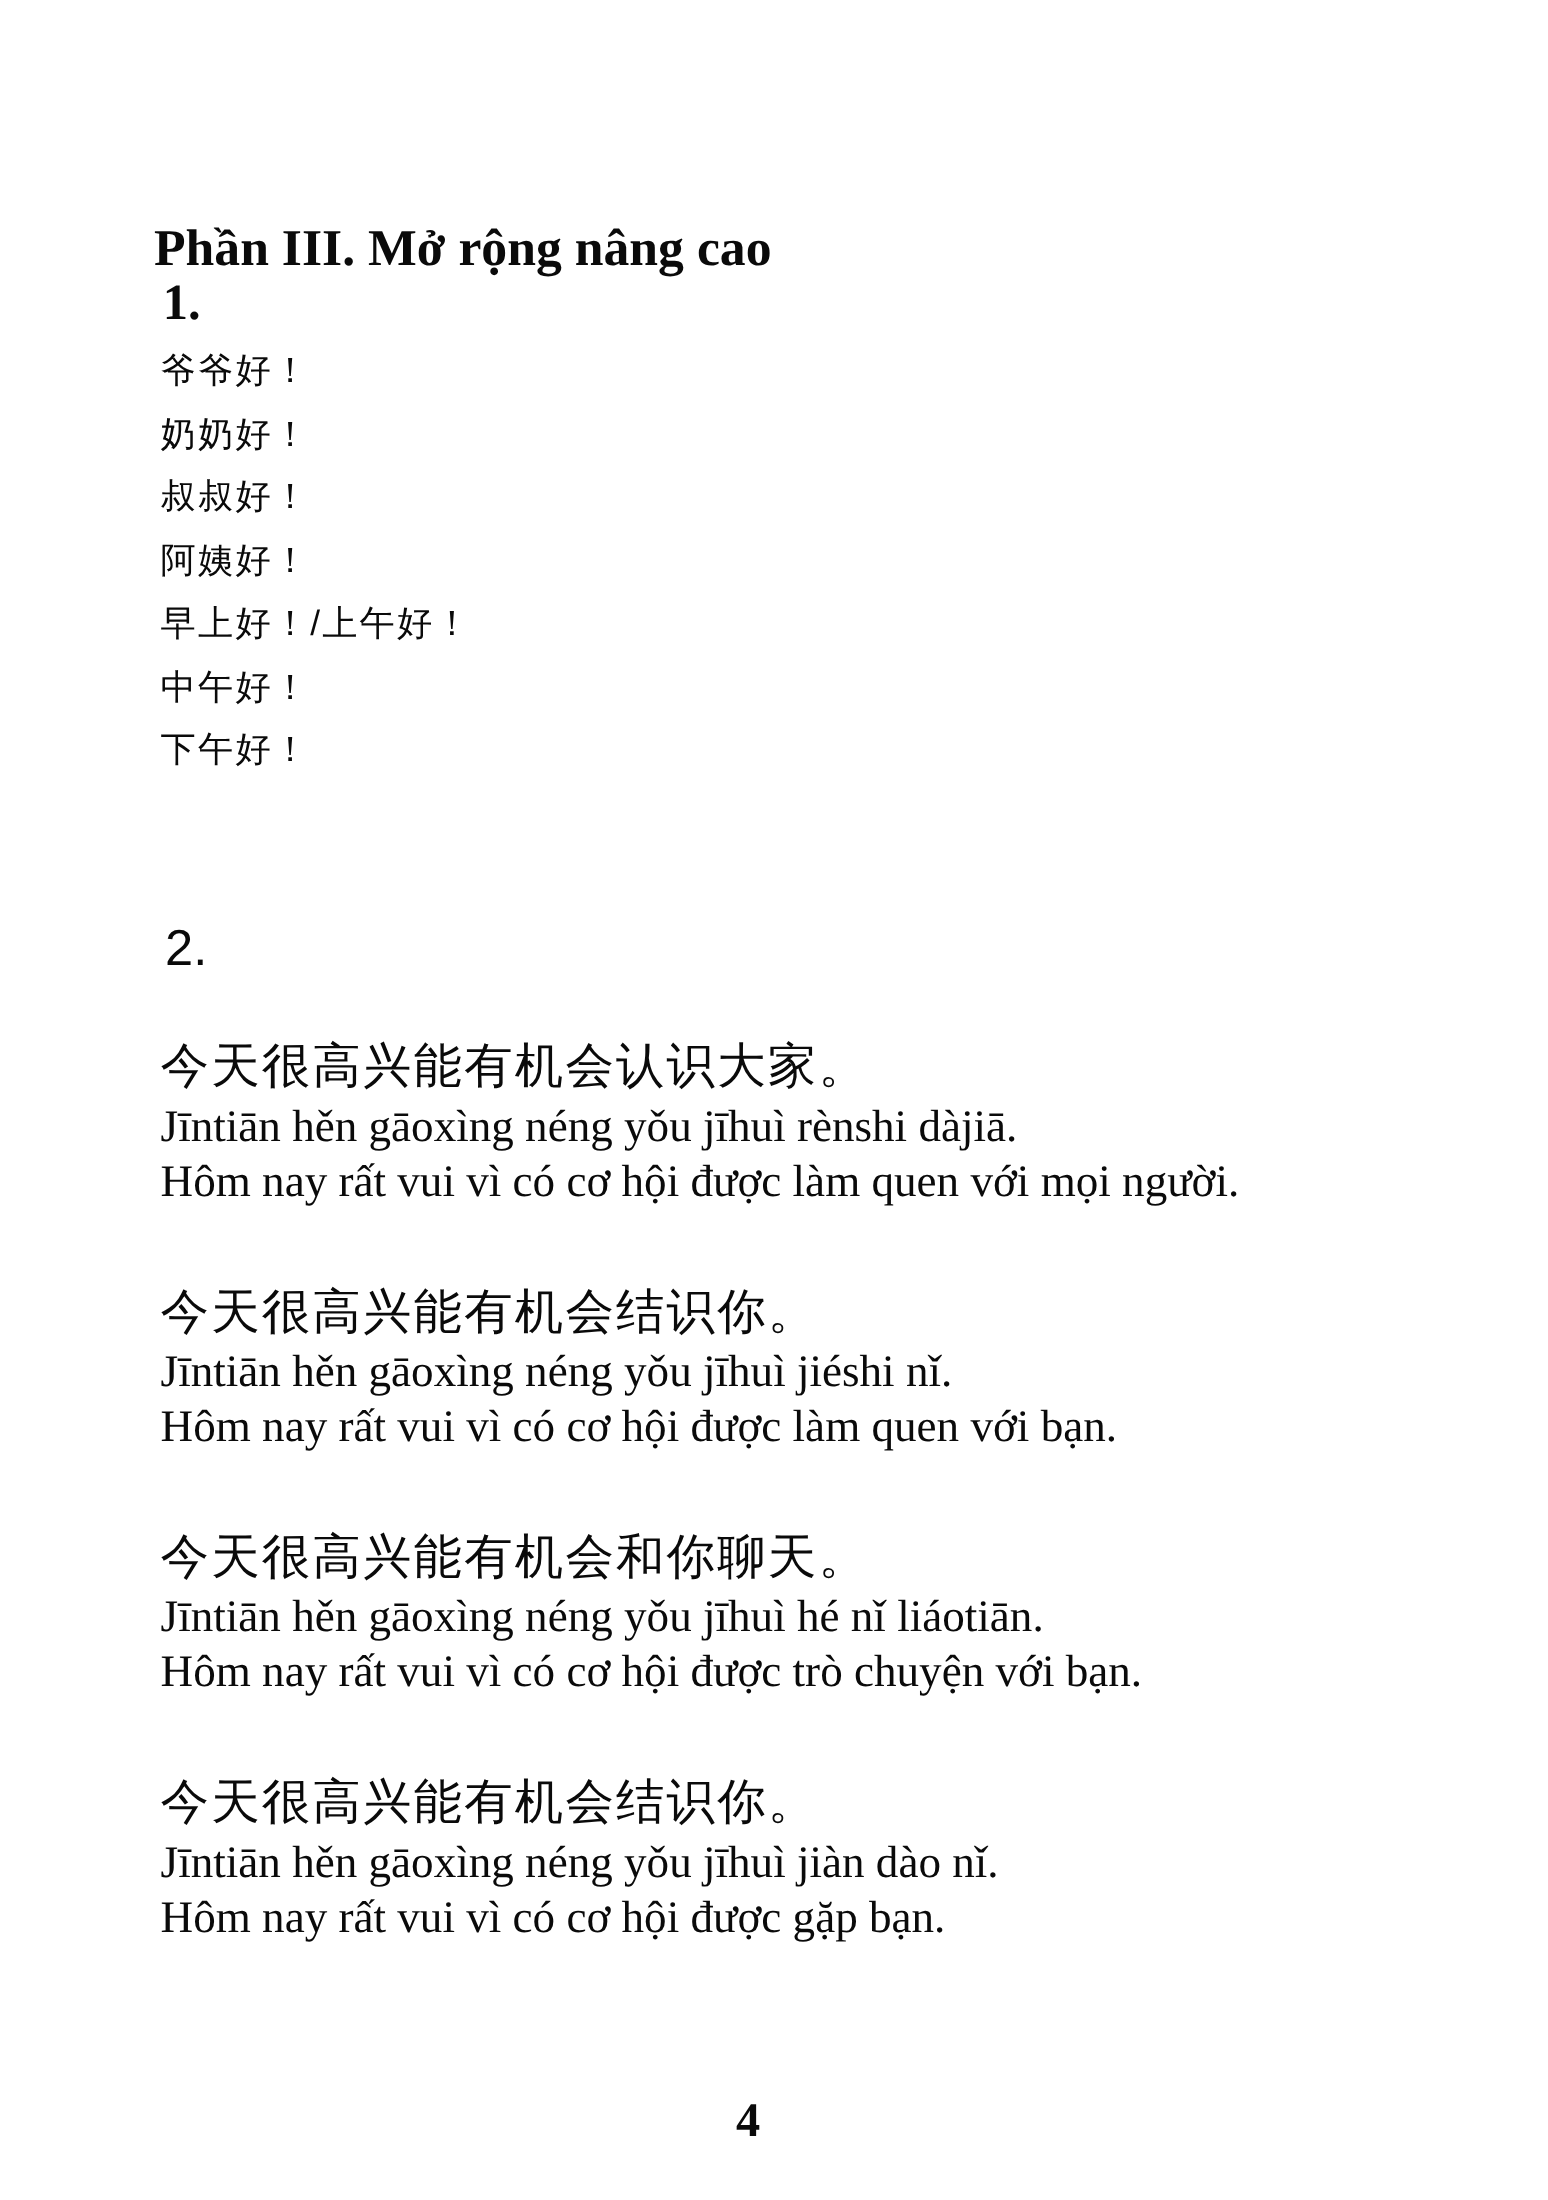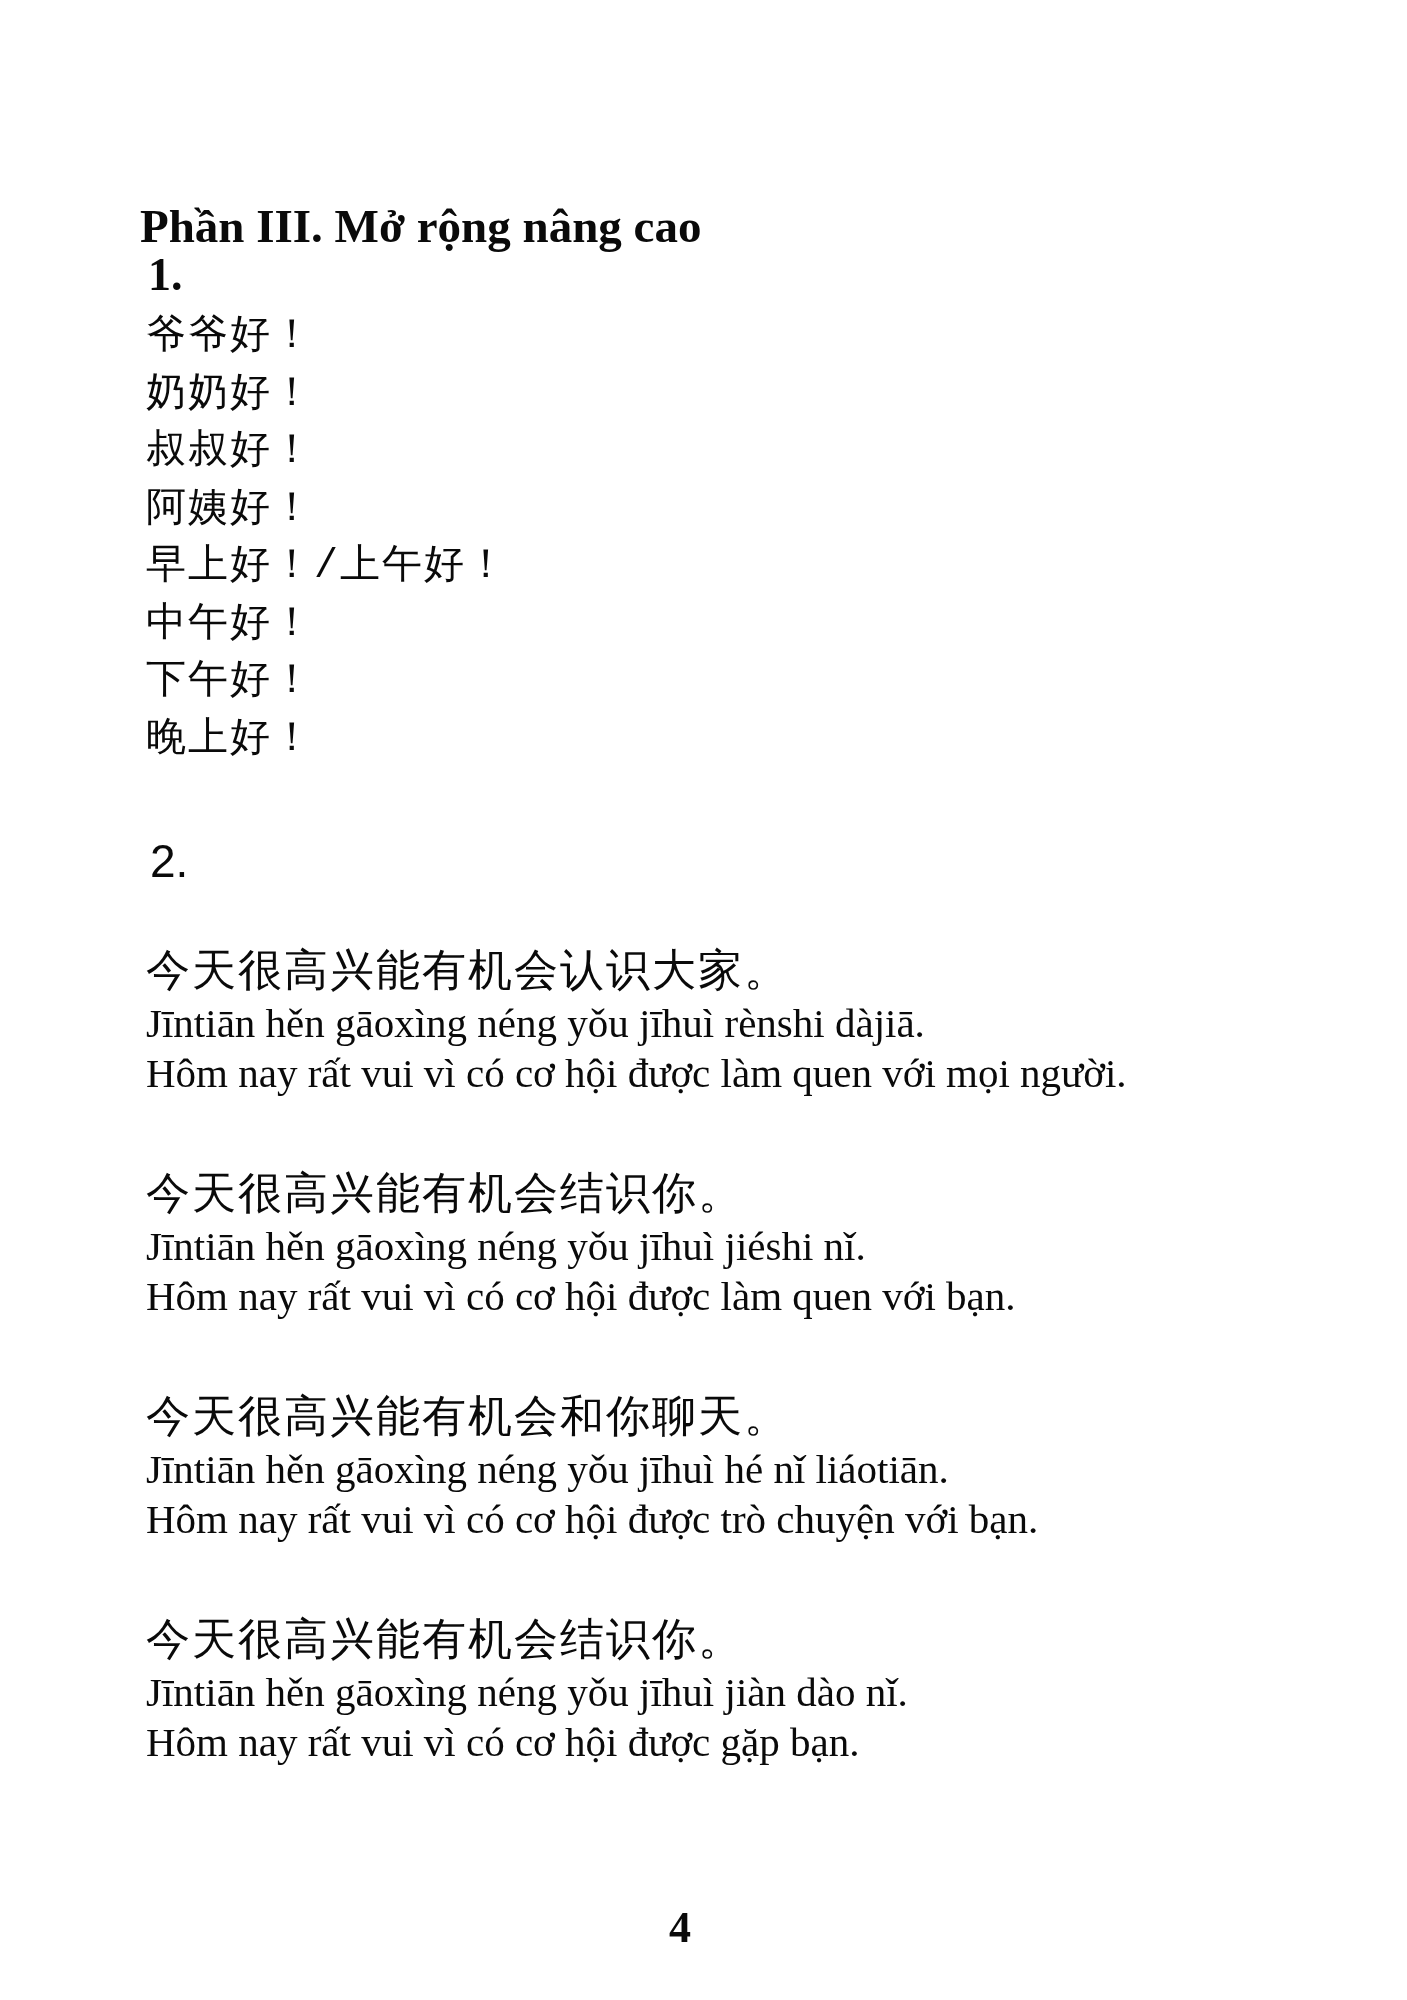--- a/index.html
+++ b/index.html
@@ -33,22 +33,22 @@
     font-family: "Liberation Serif", serif;
     font-weight: bold;
     font-size: 46px;
     line-height: 1.0;
   }
   .greetings {
     left: 146px;
     top: 308px;
   }
   .greeting-line {
-    font-family: Liberation Mono, monospace;
-    font-size: 40px;
+    font-family: Liberation Sans, sans-serif;
+    font-size: 32px;
     line-height: 57.5px;
     white-space: nowrap;
     letter-spacing: 2px;
   }
   .num-2 {
     left: 150px;
     top: 838px;
     font-family: "Liberation Sans", sans-serif;
     font-weight: 400;
     font-size: 46px;
@@ -94,21 +94,20 @@
   <div class="abs num-1">1.</div>
 
   <div class="abs greetings">
     <div class="greeting-line">爷爷好！</div>
     <div class="greeting-line">奶奶好！</div>
     <div class="greeting-line">叔叔好！</div>
     <div class="greeting-line">阿姨好！</div>
     <div class="greeting-line">早上好！/上午好！</div>
     <div class="greeting-line">中午好！</div>
     <div class="greeting-line">下午好！</div>
-    <div class="greeting-line">晚上好！</div>
   </div>
 
   <div class="abs num-2">2.</div>
 
   <div class="abs entries">
 
     <div class="entry-block">
       <div class="hanzi-line">今天很高兴能有机会认识大家。</div>
       <div class="pinyin-line">Jīntiān hěn gāoxìng néng yǒu jīhuì rènshi dàjiā.</div>
       <div class="viet-line">Hôm nay rất vui vì có cơ hội được làm quen với mọi người.</div>

